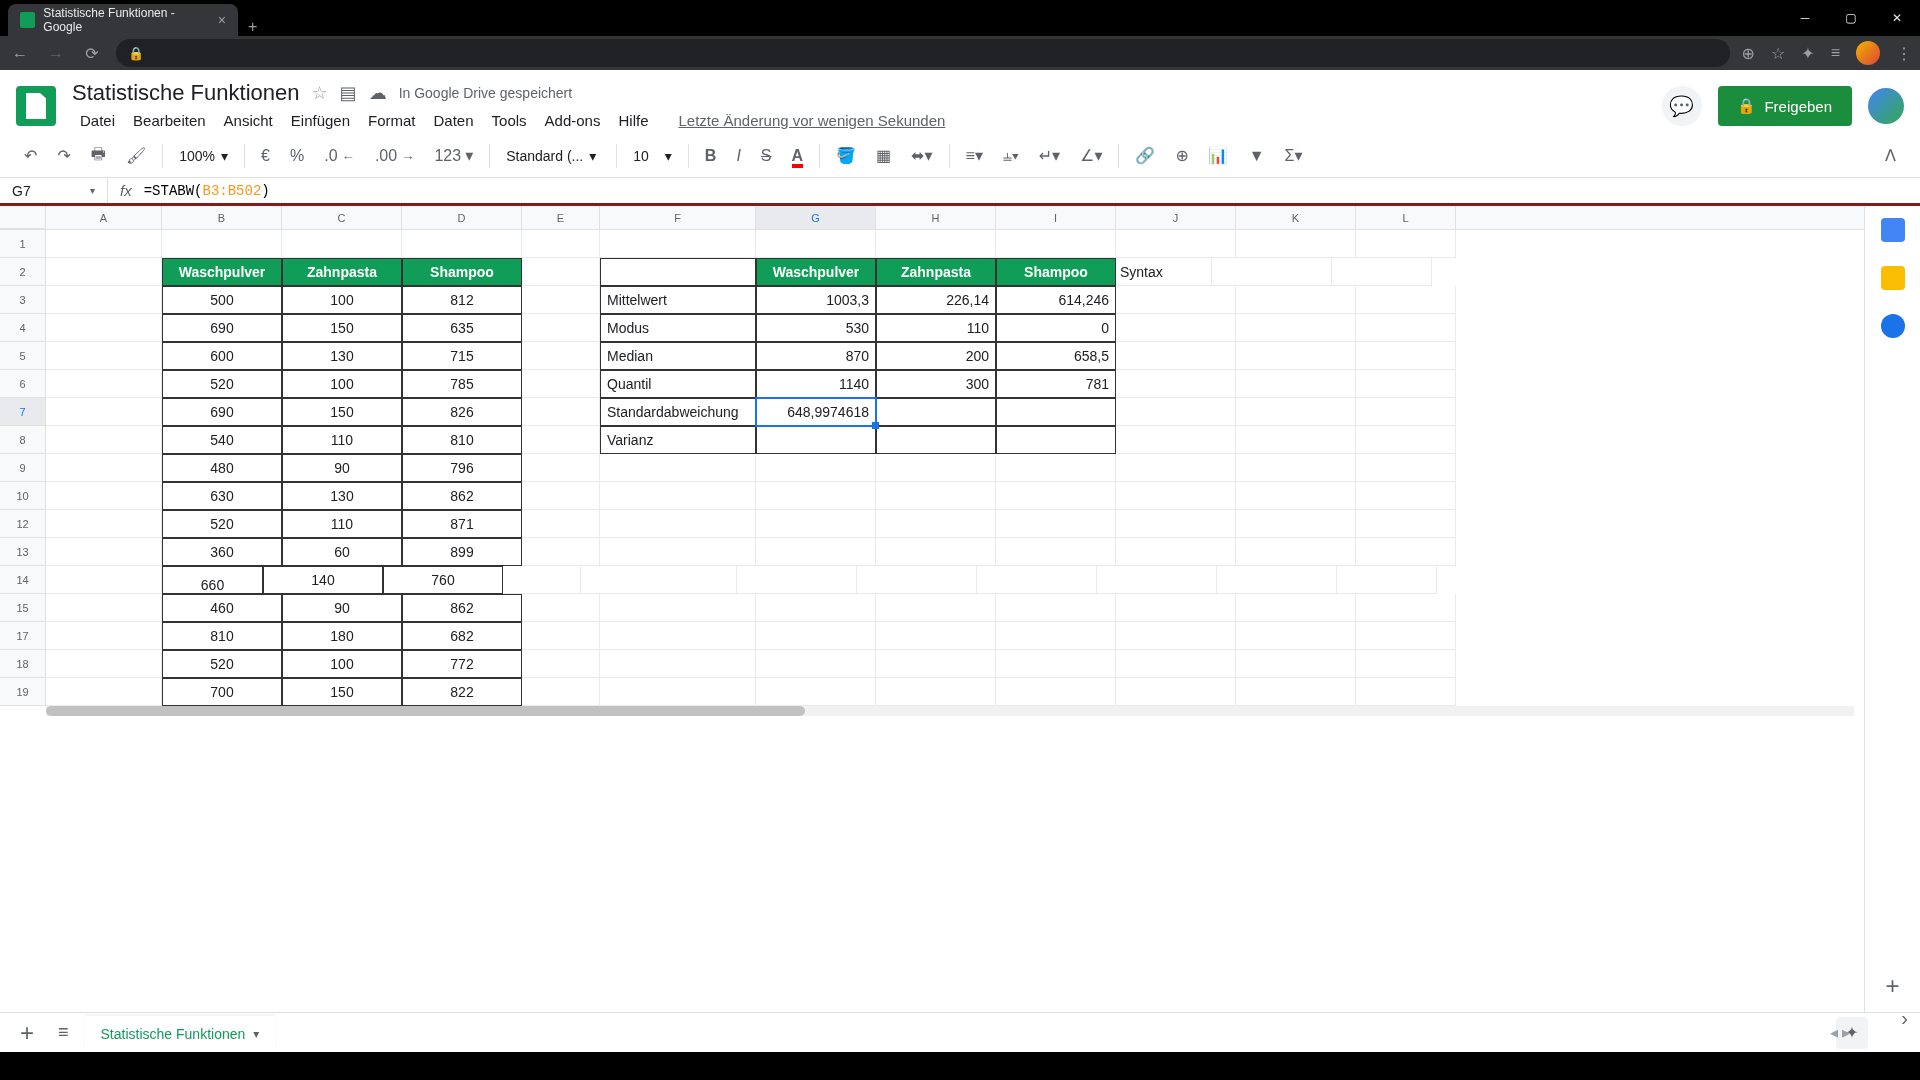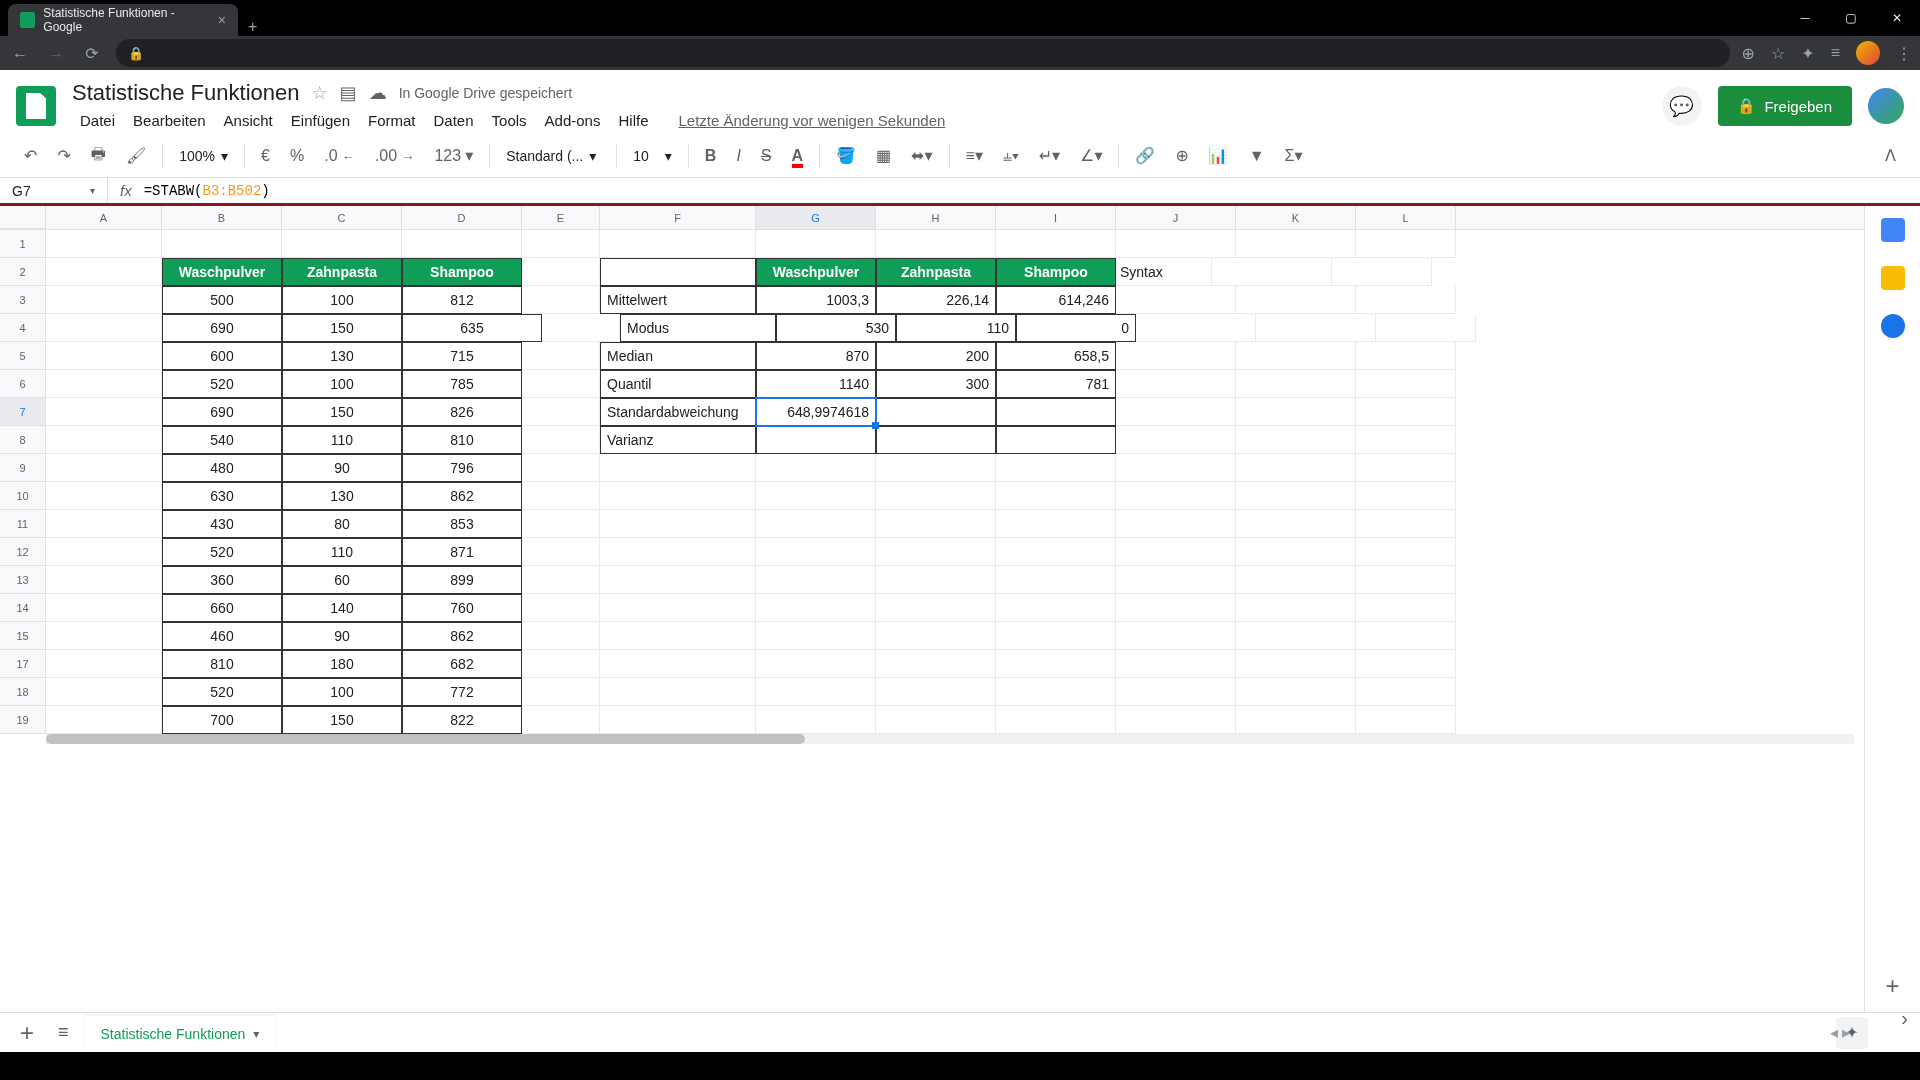--- a/index.html
+++ b/index.html
@@ -341,21 +341,21 @@
         </div>
         <div class="row">
           <div class="row-h">4</div>
           <div class="cell w-A plain" style="width: 116px;"></div>
           <div class="cell w-B data" style="width: 120px;">
             <span class="txt">690</span>
           </div>
           <div class="cell w-C data" style="width: 120px;">
             <span class="txt">150</span>
           </div>
-          <div class="cell w-D data" style="width: 140px;">
+          <div class="cell w-D data" style="width: 120px;">
             <span class="txt">635</span>
           </div>
           <div class="cell w-E plain" style="width: 78px;"></div>
           <div class="cell w-F stat-label" style="width: 156px; border-right: 1px solid rgb(51, 51, 51); border-bottom: 1px solid rgb(51, 51, 51); border-left: 1px solid rgb(51, 51, 51);">
             <span class="txt">Modus</span>
           </div>
           <div class="cell w-G stat-val" style="width: 120px; border-right: 1px solid rgb(51, 51, 51); border-bottom: 1px solid rgb(51, 51, 51);">
             <span class="txt">530</span>
           </div>
           <div class="cell w-H stat-val" style="width: 120px; border-right: 1px solid rgb(51, 51, 51); border-bottom: 1px solid rgb(51, 51, 51);">
@@ -510,41 +510,20 @@
           <div class="cell w-E plain" style="width: 78px;"></div>
           <div class="cell w-F plain" style="width: 156px;"></div>
           <div class="cell w-G plain" style="width: 120px;"></div>
           <div class="cell w-H plain" style="width: 120px;"></div>
           <div class="cell w-I plain" style="width: 120px;"></div>
           <div class="cell w-J plain" style="width: 120px;"></div>
           <div class="cell w-K plain" style="width: 120px;"></div>
           <div class="cell w-L plain" style="width: 100px;"></div>
         </div>
         <div class="row">
-          <div class="row-h">11</div>
-          <div class="cell w-A plain" style="width: 116px;"></div>
-          <div class="cell w-B data" style="width: 120px;">
-            <span class="txt">430</span>
-          </div>
-          <div class="cell w-C data" style="width: 120px;">
-            <span class="txt">80</span>
-          </div>
-          <div class="cell w-D data" style="width: 120px;">
-            <span class="txt">853</span>
-          </div>
-          <div class="cell w-E plain" style="width: 78px;"></div>
-          <div class="cell w-F plain" style="width: 156px;"></div>
-          <div class="cell w-G plain" style="width: 120px;"></div>
-          <div class="cell w-H plain" style="width: 120px;"></div>
-          <div class="cell w-I plain" style="width: 120px;"></div>
-          <div class="cell w-J plain" style="width: 120px;"></div>
-          <div class="cell w-K plain" style="width: 120px;"></div>
-          <div class="cell w-L plain" style="width: 100px;"></div>
-        </div>
-        <div class="row">
           <div class="row-h">12</div>
           <div class="cell w-A plain" style="width: 116px;"></div>
           <div class="cell w-B data" style="width: 120px;">
             <span class="txt">520</span>
           </div>
           <div class="cell w-C data" style="width: 120px;">
             <span class="txt">110</span>
           </div>
           <div class="cell w-D data" style="width: 120px;">
             <span class="txt">871</span>
@@ -575,21 +554,21 @@
           <div class="cell w-G plain" style="width: 120px;"></div>
           <div class="cell w-H plain" style="width: 120px;"></div>
           <div class="cell w-I plain" style="width: 120px;"></div>
           <div class="cell w-J plain" style="width: 120px;"></div>
           <div class="cell w-K plain" style="width: 120px;"></div>
           <div class="cell w-L plain" style="width: 100px;"></div>
         </div>
         <div class="row">
           <div class="row-h">14</div>
           <div class="cell w-A plain" style="width: 116px;"></div>
-          <div class="cell w-B data" style="width: 120px;">
+          <div class="cell w-B data" style="width: 101px; align-items: flex-end;">
             <span class="txt">660</span>
           </div>
           <div class="cell w-C data" style="width: 120px;">
             <span class="txt">140</span>
           </div>
           <div class="cell w-D data" style="width: 120px;">
             <span class="txt">760</span>
           </div>
           <div class="cell w-E plain" style="width: 78px;"></div>
           <div class="cell w-F plain" style="width: 156px;"></div>

